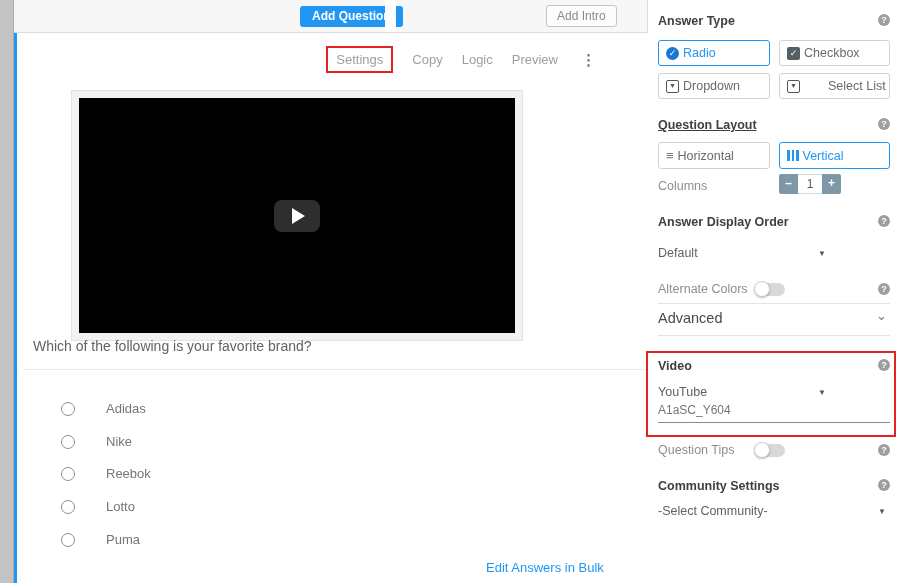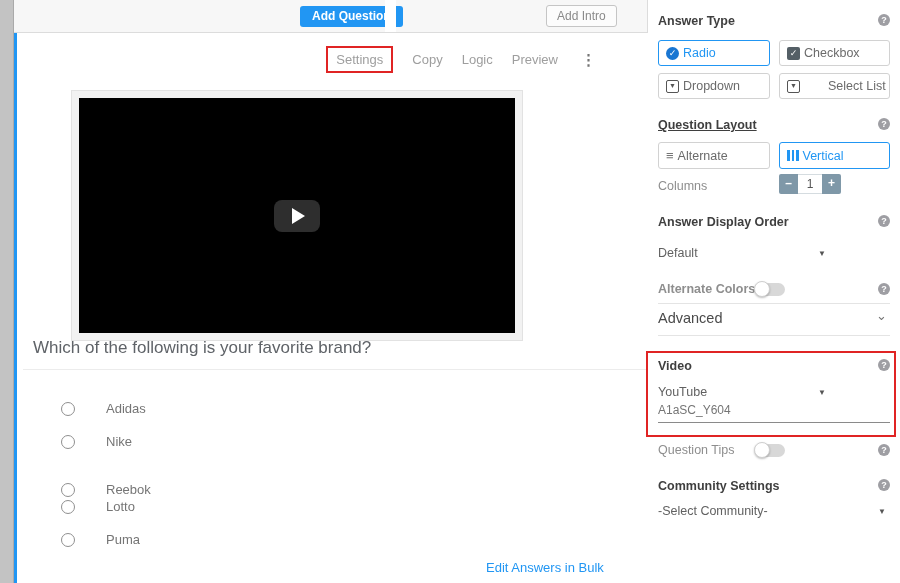--- a/index.html
+++ b/index.html
@@ -29,21 +29,21 @@
   .kebab{font-size:15px;font-weight:bold;color:#757575;margin-left:4px;cursor:pointer;line-height:1;}
 
   .video-frame{position:absolute;left:54px;top:57px;width:452px;height:251px;background:#f2f2f2;
     border:1px solid #e2e2e2;box-sizing:border-box;padding:7px;}
   .video-black{width:100%;height:100%;background:#000000;position:relative;}
   .play-btn{position:absolute;left:50%;top:50%;transform:translate(-50%,-50%);width:46px;height:32px;
     background:#2e2e2e;border-radius:8px;display:flex;align-items:center;justify-content:center;cursor:pointer;}
   .play-tri{width:0;height:0;border-left:13px solid #ffffff;border-top:8px solid transparent;
     border-bottom:8px solid transparent;margin-left:3px;}
 
-  .question-title{position:absolute;left:16px;top:305px;font-size:17px;color:#5f6368;text-align:center;}
+  .question-title{position:absolute;left:16px;top:305px;font-size:14px;color:#5f6368;text-align:center;}
   .q-divider{position:absolute;left:6px;top:336px;width:628px;border-top:1px solid #ececec;}
 
   .opt-row{position:absolute;left:44px;display:flex;align-items:center;gap:31px;height:17px;}
   .radio-circle{width:14px;height:14px;border:1.5px solid #8f8f8f;border-radius:50%;background:#fff;
     box-sizing:border-box;flex:none;cursor:pointer;}
   .opt-label{font-size:13px;color:#757575;}
 
   .links-row{position:absolute;top:527px;left:73px;font-size:13px;}
   .link{color:#2196f3;cursor:pointer;text-decoration:none;}
   .or-word{color:#757575;}
@@ -123,21 +123,21 @@
     <div class="q-divider"></div>
 
     <div class="opt-row" style="top:367px;">
       <span class="radio-circle"></span>
       <span class="opt-label">Adidas</span>
     </div>
     <div class="opt-row" style="top:400px;">
       <span class="radio-circle"></span>
       <span class="opt-label">Nike</span>
     </div>
-    <div class="opt-row" style="top:432px;margin-top:16px;">
+    <div class="opt-row" style="top:432px;">
       <span class="radio-circle"></span>
       <span class="opt-label">Reebok</span>
     </div>
     <div class="opt-row" style="top:465px;">
       <span class="radio-circle"></span>
       <span class="opt-label">Lotto</span>
     </div>
     <div class="opt-row" style="top:498px;">
       <span class="radio-circle"></span>
       <span class="opt-label">Puma</span>
@@ -166,21 +166,21 @@
     <div class="tile" style="left:131px;top:73px;width:111px;gap:28px;">
       <span class="ic-dropdown">▼</span>
       <span>Select List</span>
     </div>
 
     <div class="s-label" style="top:118px;text-decoration:underline;">Question Layout</div>
     <div class="help" style="top:118px;">?</div>
 
     <div class="tile" style="left:10px;top:142px;width:112px;height:27px;">
       <span class="ic-hamburger">≡</span>
-      <span>Alternate</span>
+      <span>Horizontal</span>
     </div>
     <div class="tile selected" style="left:131px;top:142px;width:111px;height:27px;">
       <span class="ic-vbars">
           <i></i>
           <i></i>
           <i></i>
         </span>
       <span>Vertical</span>
     </div>
 
@@ -190,21 +190,21 @@
       <div class="step-val">1</div>
       <div class="step-btn">+</div>
     </div>
 
     <div class="s-label" style="top:215px;">Answer Display Order</div>
     <div class="help" style="top:215px;">?</div>
 
     <div class="s-value" style="top:246px;">Default</div>
     <div class="caret" style="left:170px;top:249px;">▼</div>
 
-    <div class="s-label-light" style="top:282px;font-weight:bold;">Alternate Colors</div>
+    <div class="s-label-light" style="top:282px;">Alternate Colors</div>
     <div class="toggle" style="left:107px;top:283px;">
       <span class="knob"></span>
     </div>
     <div class="help" style="top:283px;">?</div>
 
     <div class="s-divider" style="top:303px;"></div>
     <div class="s-value" style="top:310px;font-size:14.5px;color:#4a4a4a;">Advanced</div>
     <div class="chevron" style="top:308px;">⌄</div>
     <div class="s-divider" style="top:335px;"></div>
 

